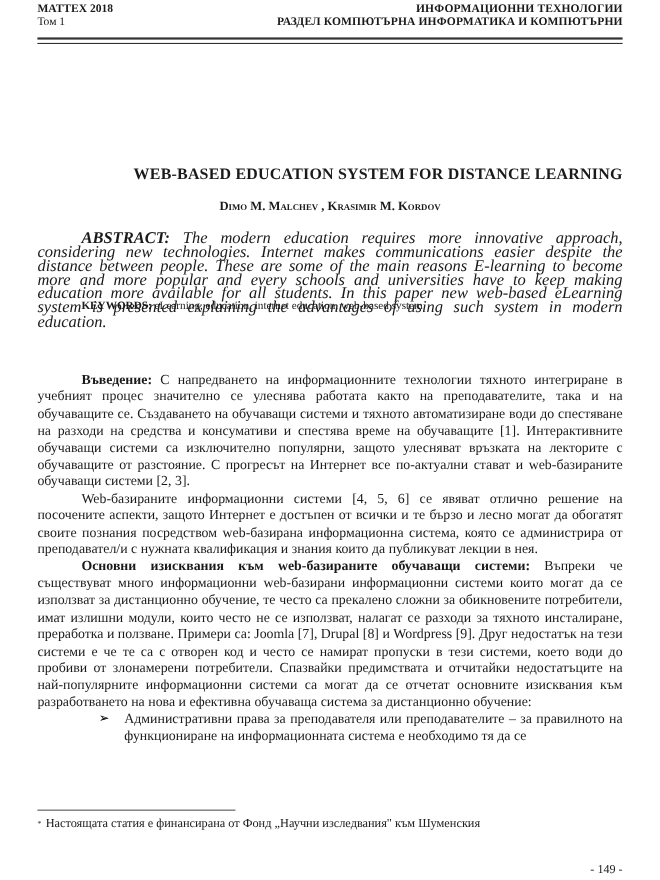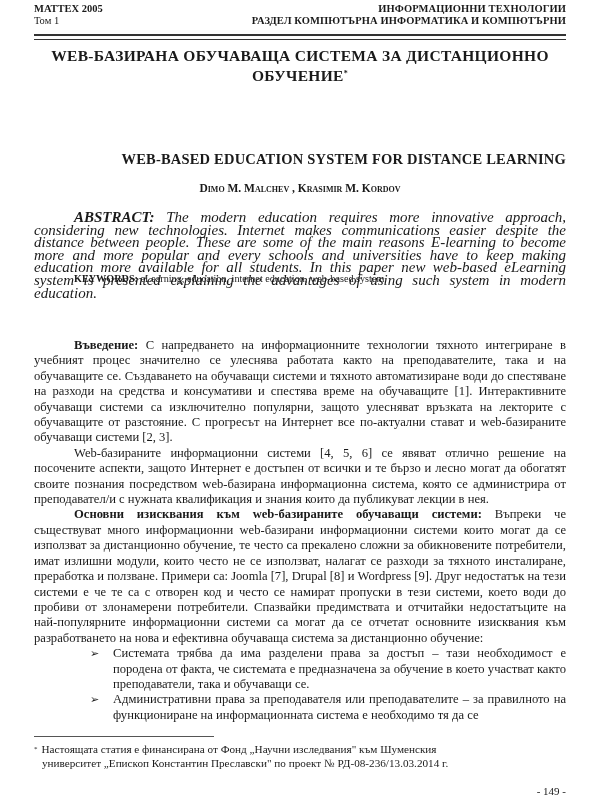--- a/index.html
+++ b/index.html
@@ -41,52 +41,47 @@
 
   .pageno { position: absolute; top: 785px; left: 0; width: 532px; text-align: right; font-size: 11px; font-family: Liberation Serif, serif; }
 </style>
 </head>
 <body>
 
 <div class="page">
 
   <div class="hdr">
     <div class="hdr-left">
-      <div>МАТТЕХ 2005</div>
+      <div>МАТТЕХ 2018</div>
       <div class="vol">Том 1</div>
     </div>
     <div class="hdr-right">
       <div>ИНФОРМАЦИОННИ ТЕХНОЛОГИИ</div>
       <div>РАЗДЕЛ  КОМПЮТЪРНА ИНФОРМАТИКА И КОМПЮТЪРНИ</div>
     </div>
   </div>
   <div class="hdr-rule"></div>
 
-  <div class="title-bg">
-    <div>WEB-БАЗИРАНА ОБУЧАВАЩА СИСТЕМА ЗА ДИСТАНЦИОННО</div>
-    <div><span>ОБУЧЕНИЕ</span><sup>*</sup></div>
-  </div>
 
   <div class="title-en">WEB-BASED EDUCATION SYSTEM FOR DISTANCE LEARNING</div>
   <div class="authors-en">Dimo M. Malchev ,   Krasimir M. Kordov</div>
 
   <div class="abstract"><b>ABSTRACT:</b><span> The modern education requires more innovative approach, considering new technologies. Internet makes communications easier despite the distance between people. These are some of the main reasons E-learning to become more and more popular and every schools and universities have to keep making education more available for all students. In this paper new web-based eLearning system is presented explaining the advantages of using such system in modern education.</span></div>
 
   <div class="keywords"><b>KEYWORDS:</b><span> eLearning, education, internet education, web-based system</span></div>
 
   <div class="body">
     <p><b>Въведение:</b><span> С напредването на информационните технологии  тяхното интегриране в учебният процес значително се улеснява работата както на преподавателите, така и на обучаващите се. Създаването на обучаващи системи и тяхното автоматизиране води до спестяване на разходи на средства и консумативи и спестява време на обучаващите [1]. Интерактивните обучаващи системи са изключително популярни, защото улесняват връзката на лекторите с обучаващите от разстояние. С прогресът на Интернет все по-актуални стават и web-базираните обучаващи системи [2, 3].</span></p>
     <p>Web-базираните информационни системи [4, 5, 6] се явяват отлично решение на посочените аспекти, защото Интернет е достъпен от всички и те бързо и лесно могат да обогатят своите познания посредством web-базирана информационна система, която се администрира от преподавател/и с нужната квалификация и знания които да публикуват лекции в нея.</p>
     <p><b>Основни изисквания към web-базираните обучаващи системи:</b><span> Въпреки че съществуват много информационни web-базирани информационни системи които могат да се използват за дистанционно обучение, те често са прекалено сложни за обикновените потребители, имат излишни модули, които често не се използват, налагат се разходи за тяхното инсталиране, преработка и ползване. Примери са: Joomla [7], Drupal [8] и Wordpress [9]. Друг недостатък на тези системи е че те са с отворен код и често се намират пропуски в тези системи, което води до пробиви от злонамерени потребители. Спазвайки предимствата и отчитайки недостатъците на най-популярните информационни системи са могат да се отчетат основните изисквания към разработването на нова и ефективна обучаваща система за дистанционно обучение:</span></p>
     <ul class="bullets">
-      <li><span class="mark">➢</span><span>Системата трябва да има разделени права за достъп – тази необходимост е породена от факта, че системата е предназначена за обучение в което участват както преподаватели, така и обучаващи се.</span></li>
+      <li><span class="mark">➢</span></li>
       <li><span class="mark">➢</span><span>Административни права за преподавателя или преподавателите – за правилното на функциониране на информационната система е необходимо тя да се</span></li>
     </ul>
   </div>
 
   <div class="fn-rule"></div>
   <div class="footnote">
     <span><span class="fnmark">*</span><span>Настоящата статия е финансирана от Фонд „Научни изследвания" към Шуменския</span></span>
-    <span class="line2">университет „Епископ Константин Преславски" по проект № РД-08-236/13.03.2014 г.</span>
   </div>
 
   <div class="pageno">- 149 -</div>
 </div>
 
 </body></html>

